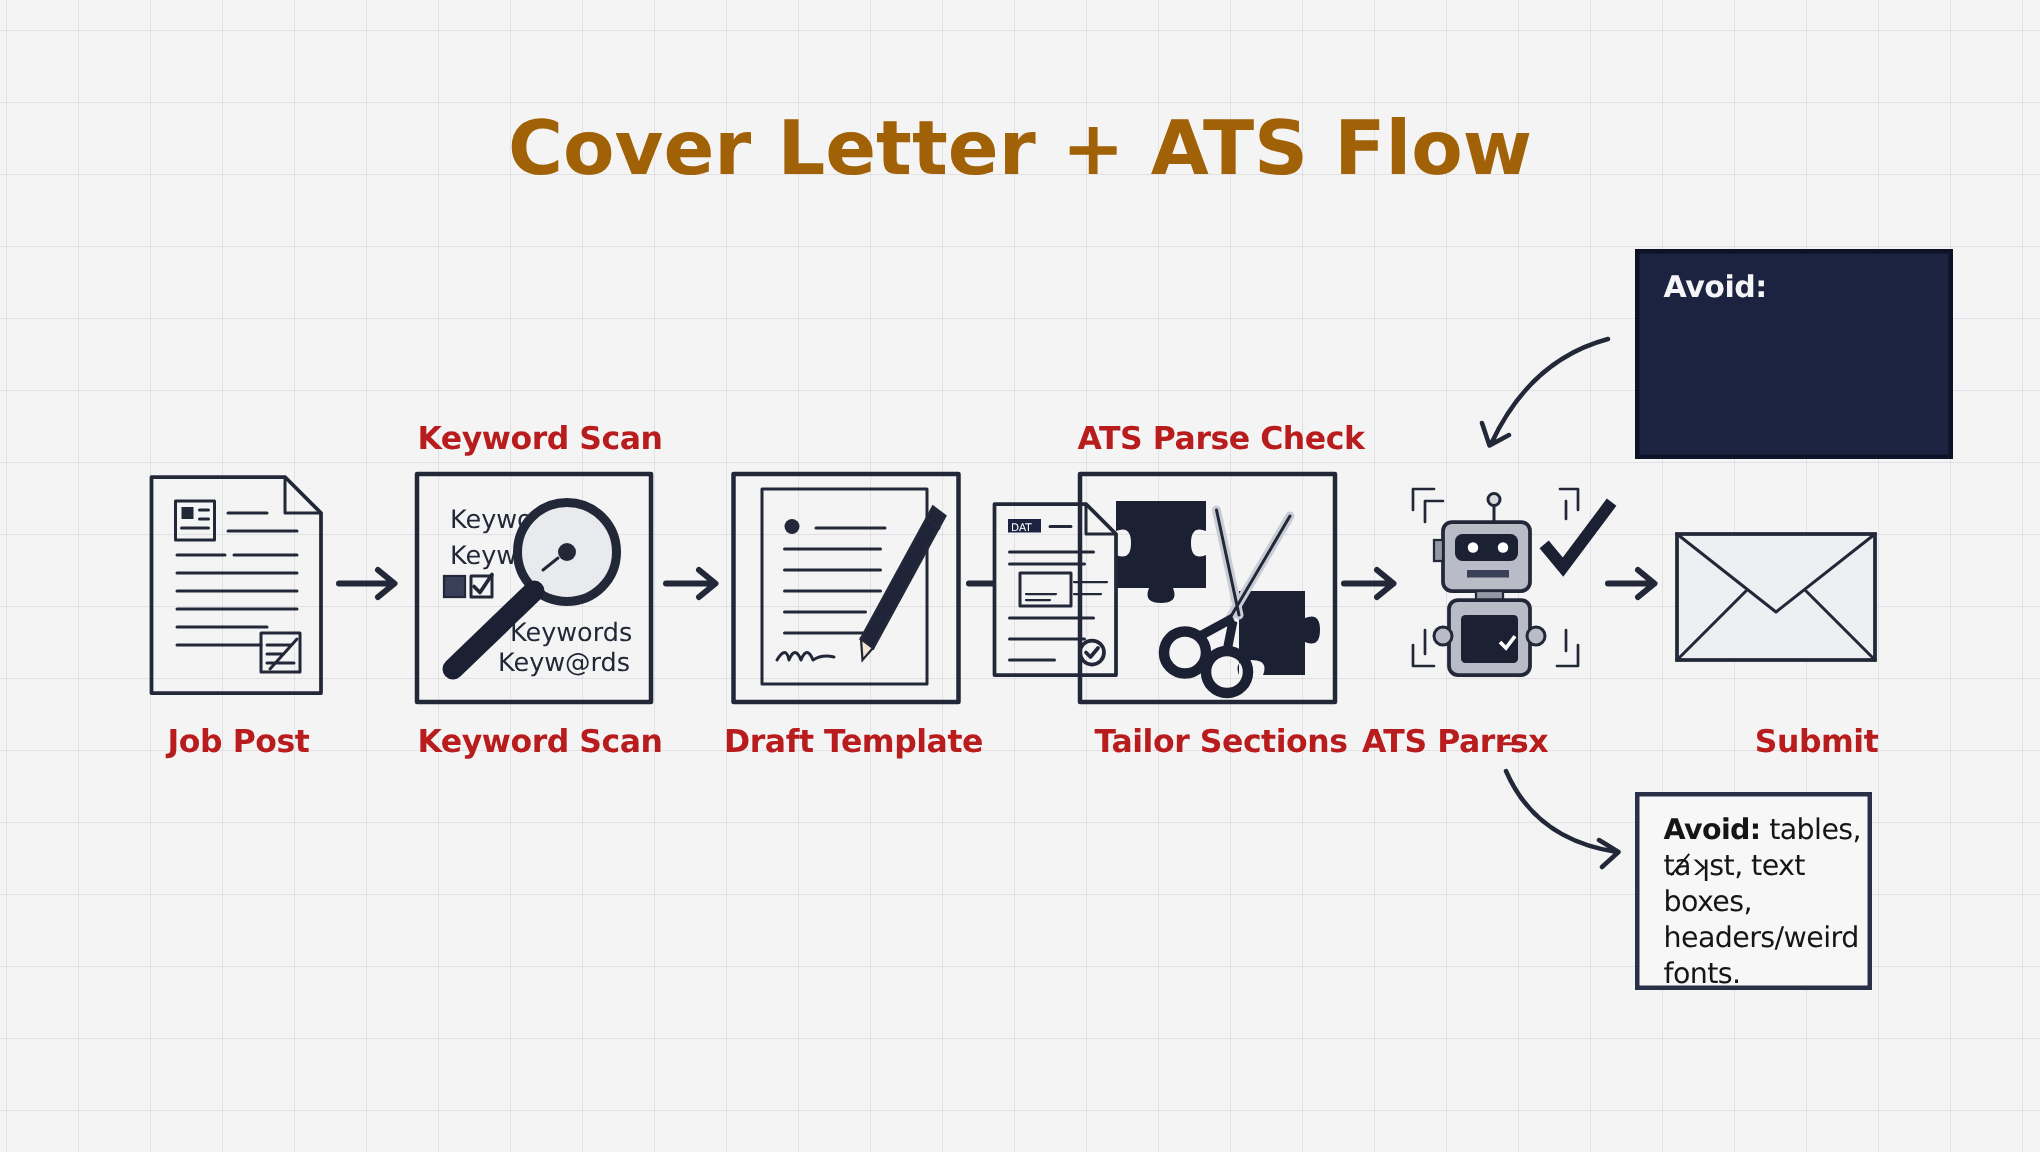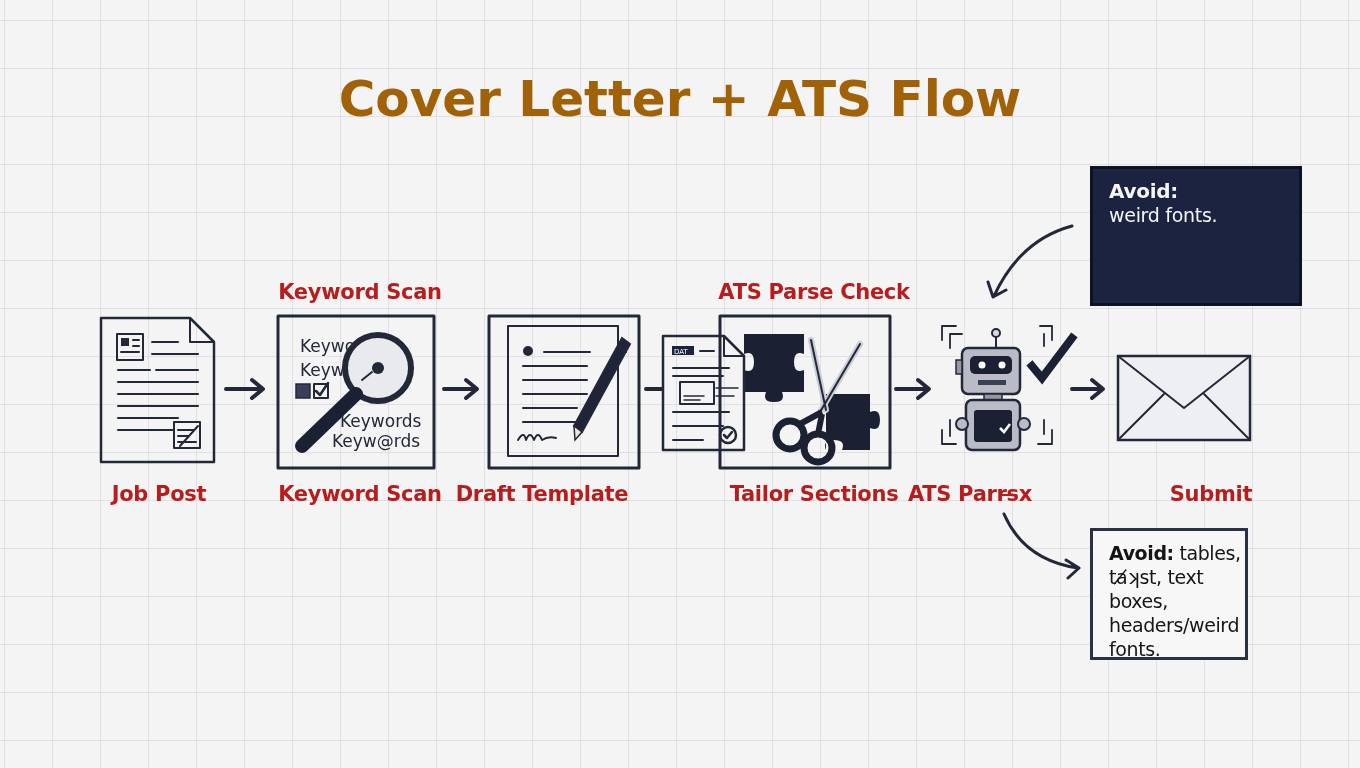--- a/index.html
+++ b/index.html
@@ -142,28 +142,27 @@
     <rect x="1118" y="356" width="132" height="84" fill="#eeeff2" stroke="#232838" stroke-width="2.5"></rect>
     <path class="sketch" stroke-width="2" d="M1118 356 L1184 408 L1250 356 M1118 440 L1164 394 M1250 440 L1204 394"></path>
   </g>
 
   <path class="sketch" stroke-width="3" d="M1072 226 Q1020 240 994 296 M988 282 L993 297 L1006 290"></path>
   <path class="sketch" stroke-width="3" d="M1004 514 Q1024 560 1078 568 M1066 560 L1079 568 L1068 578"></path>
 </svg>
 
 <div class="abs label" style="left:96px; top:482px; width:126px;text-align:center;">Job Post</div>
 <div class="abs label" style="left:270px; top:482px; width:180px;">Keyword Scan</div>
-<div class="abs label" style="left:453px; top:482px; width:178px;text-align:center;">Draft Template</div>
+<div class="abs label" style="left:480px; top:482px; width:178px;text-align:center;">Draft Template</div>
 <div class="abs label" style="left:722px; top:482px; width:184px;">Tailor Sections</div>
 <div class="abs label" style="left:903px; top:482px; width:134px;">ATS Parrs̶x</div>
 <div class="abs label" style="left:1156px; top:482px; width:110px;">Submit</div>
 
 <div class="abs avoid-dark">
   <div class="head">Avoid:</div>
-  <div>weird fonts.</div>
 </div>
 
 <div class="abs avoid-light">
   <div><span class="head">Avoid:</span><span> tables,</span></div>
   <div>ta̸ʞst, text boxes,</div>
   <div>headers/weird</div>
   <div>fonts.</div>
 </div>
 
 </body></html>

